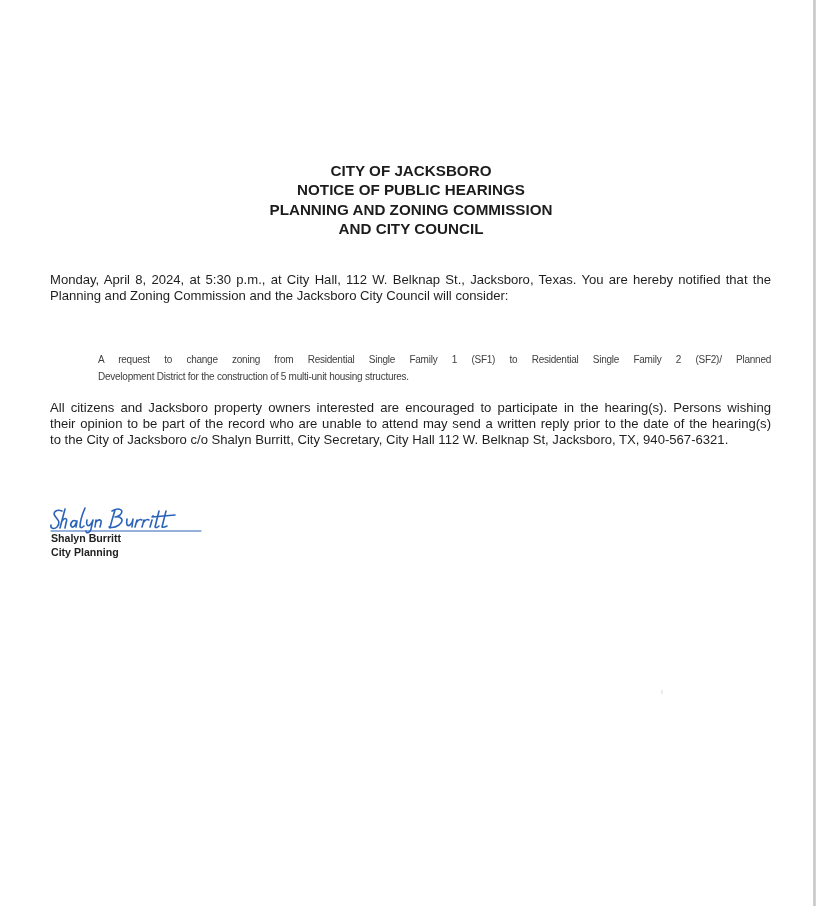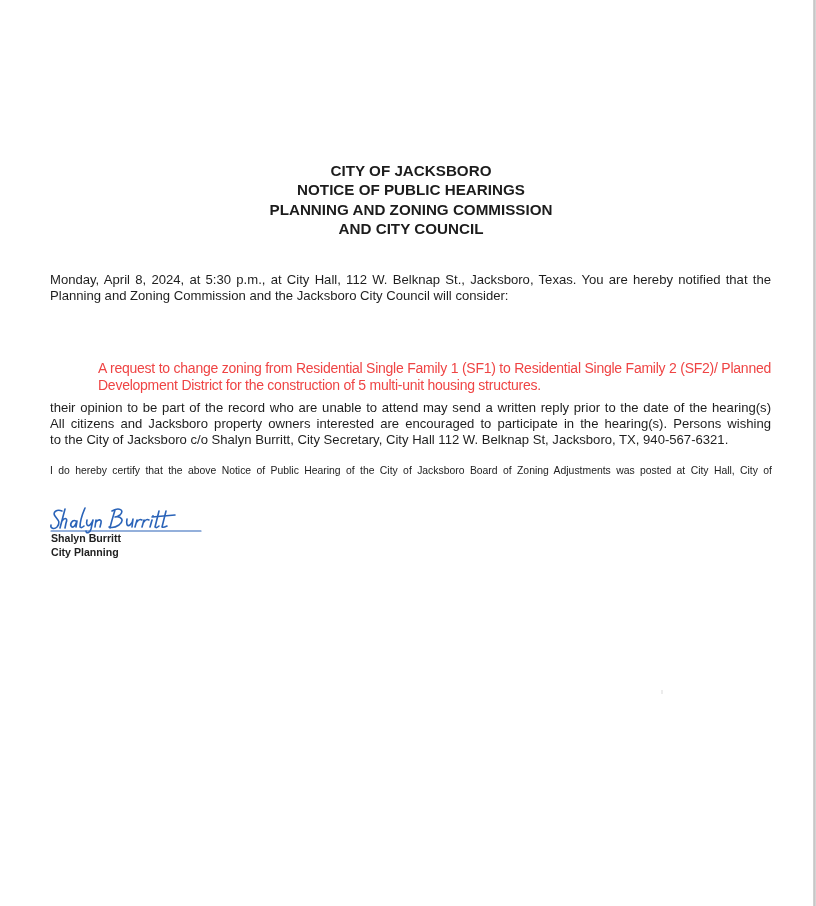--- a/index.html
+++ b/index.html
@@ -64,24 +64,23 @@
       text-align-last: left;
     }
 
     #intro { top: 272px; }
 
     .request {
       position: absolute;
       left: 98px;
       width: 673px;
       top: 352px;
-      font-size: 14px;
+      font-size: 10px;
       line-height: 16.6px;
-      color: #ef4444;
-      margin-top: 8px;
+      color: #404040;
     }
     .request .line {
       display: block;
       white-space: nowrap;
       text-align: justify;
       text-align-last: justify;
       letter-spacing: -0.25px;
     }
     .request .line.last { text-align-last: left; }
 
@@ -148,27 +147,26 @@
     <span class="line">Monday, April 8, 2024, at 5:30 p.m., at City Hall, 112 W. Belknap St., Jacksboro, Texas.  You are hereby notified that the</span>
     <span class="line last">Planning and Zoning Commission and the Jacksboro City Council will consider:</span>
   </div>
 
   <div class="request">
     <span class="line">A request to change zoning from Residential Single Family 1 (SF1) to Residential Single Family 2 (SF2)/ Planned</span>
     <span class="line last">Development District for the construction of 5 multi-unit housing structures.</span>
   </div>
 
   <div class="para" id="citizens">
+    <span class="line">All citizens and Jacksboro property owners interested are encouraged to participate in the hearing(s). Persons wishing</span>
     <span class="line">their opinion to be part of the record who are unable to attend may send a written reply prior to the date of the hearing(s)</span>
-    <span class="line">All citizens and Jacksboro property owners interested are encouraged to participate in the hearing(s). Persons wishing</span>
     <span class="line last">to the City of Jacksboro c/o Shalyn Burritt, City Secretary, City Hall 112 W. Belknap St, Jacksboro, TX, 940-567-6321.</span>
   </div>
 
   <div class="certify">
-    <span class="line">I do hereby certify that the above Notice of Public Hearing of the City of Jacksboro Board of Zoning Adjustments was posted at City Hall, City of</span>
   </div>
 
   <div class="signature">
     <svg width="160" height="30" viewBox="0 0 160 30">
       <g fill="none" stroke="#2a63b8" stroke-width="1.6" stroke-linecap="round" stroke-linejoin="round">
 
         <path d="M13 6 C8 4 3 7 6 11 C9 15 12 17 8 22 C5 25 1 23 2 20"></path>
 
         <path d="M16 4 L11 23 M13 16 C16 12 19 13 17 18 L16 23"></path>
 

